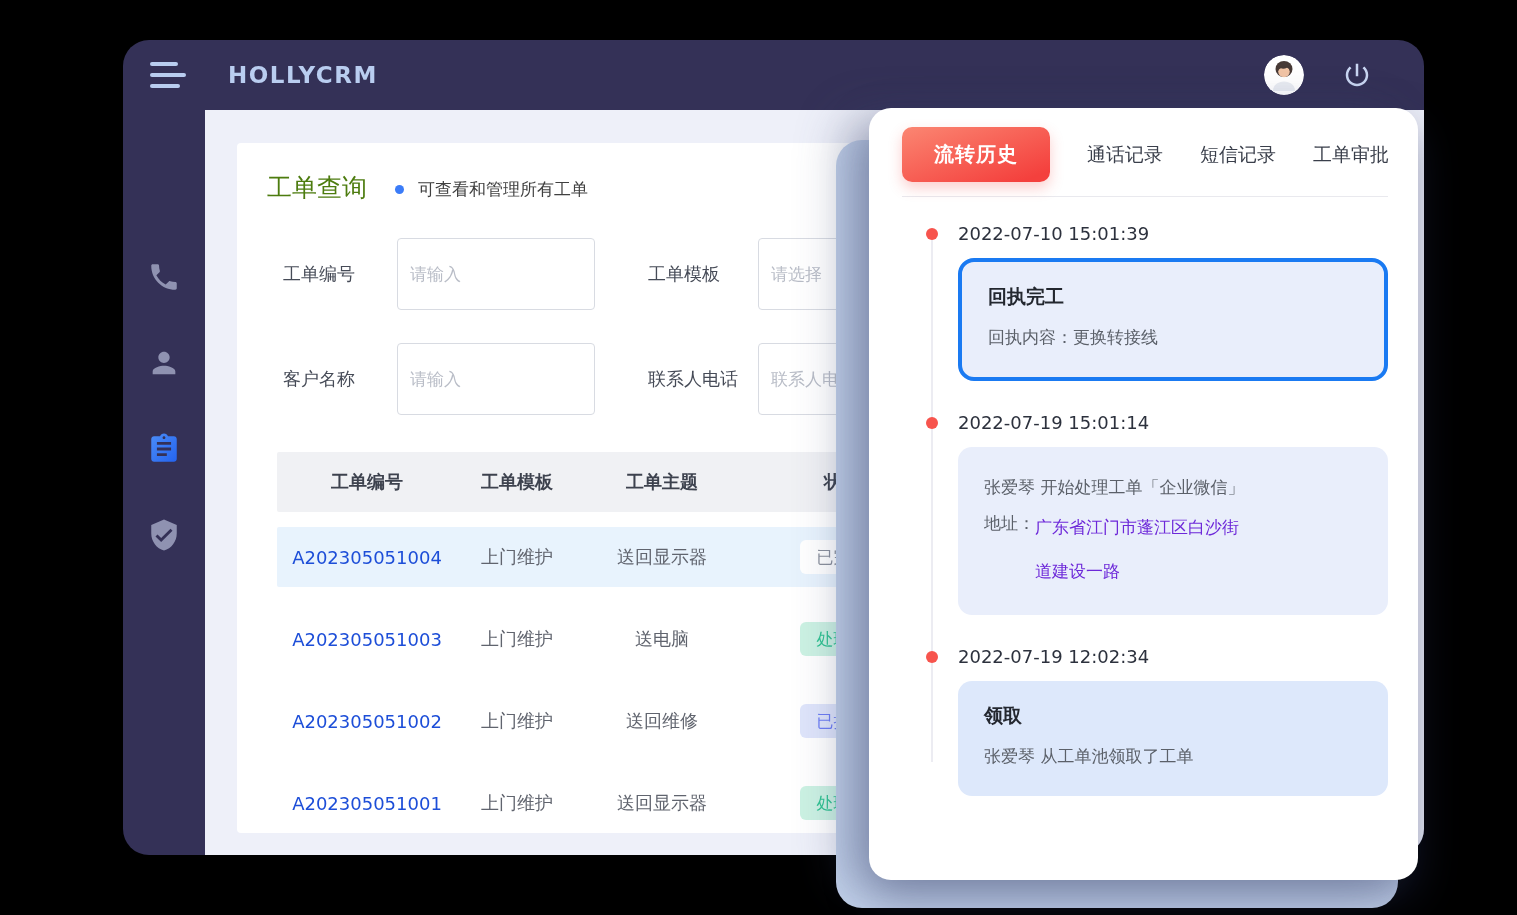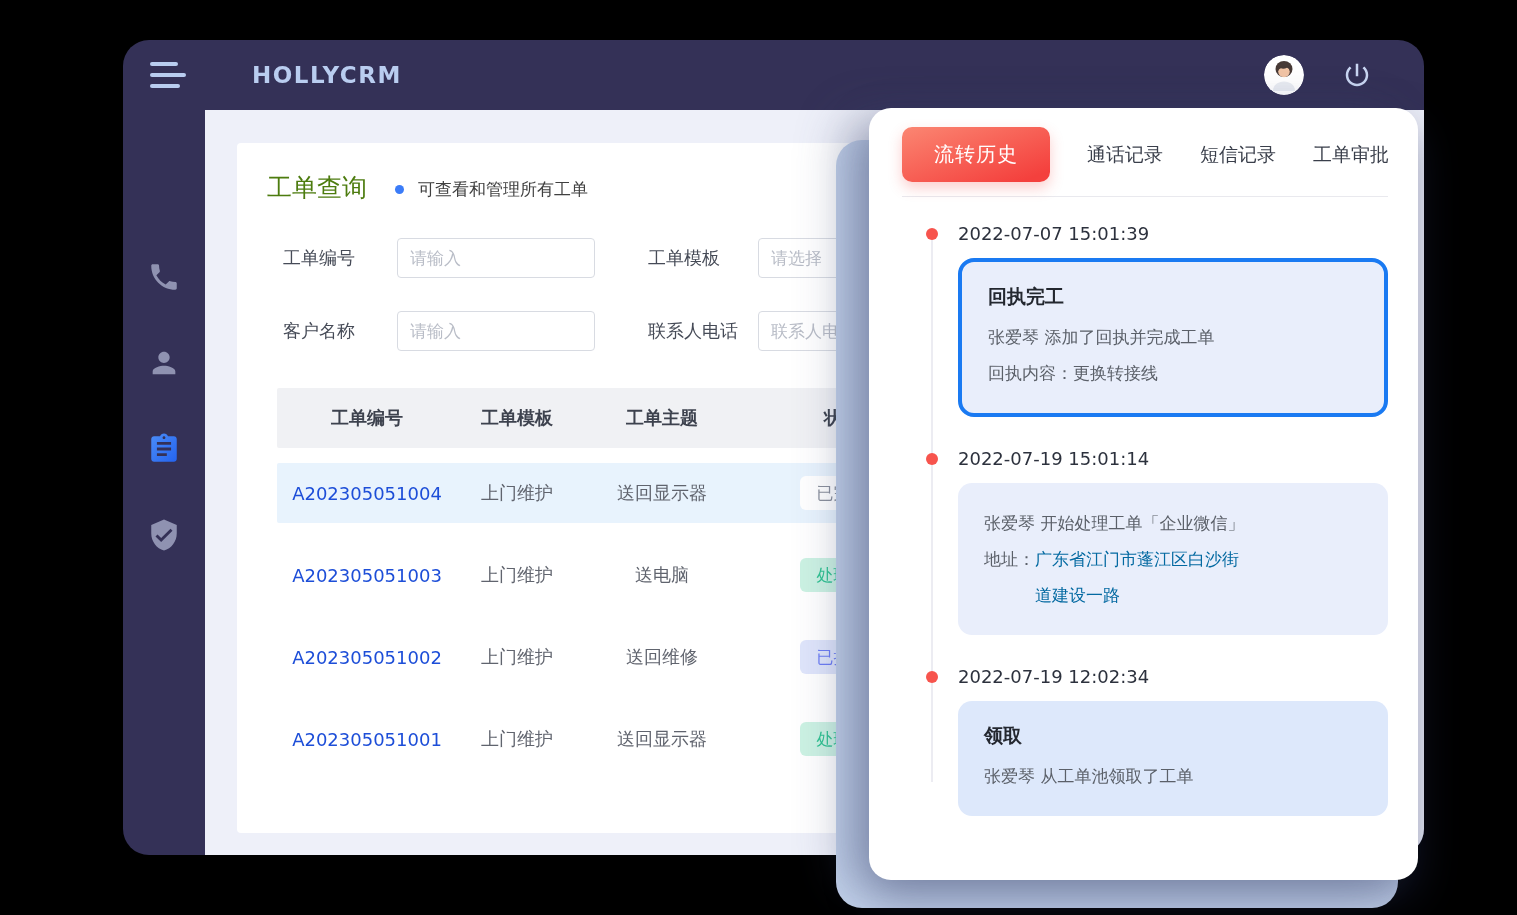--- a/index.html
+++ b/index.html
@@ -11,21 +11,21 @@
   .window{
     position:absolute;left:123px;top:40px;width:1301px;height:815px;
     background:#343157;border-radius:26px;overflow:hidden;
   }
   .topbar{height:70px;display:flex;align-items:center;padding:0 52px 0 27px;}
   .hamburger{width:38px;height:34px;display:flex;flex-direction:column;justify-content:center;gap:7px;cursor:pointer;}
   .hamburger span{height:4px;border-radius:2px;background:#b9cdf0;}
   .hamburger span:nth-child(1){width:28px;}
   .hamburger span:nth-child(2){width:36px;}
   .hamburger span:nth-child(3){width:30px;}
-  .logo{margin-left:64px;font-size:23px;font-weight:bold;letter-spacing:1.5px;color:#b9cdf0;}
+  .logo{margin-left:40px;font-size:23px;font-weight:bold;letter-spacing:1.5px;color:#b9cdf0;}
   .top-right{margin-left:auto;display:flex;align-items:center;gap:38px;}
   .avatar{width:40px;height:40px;border-radius:50%;overflow:hidden;flex:none;cursor:pointer;}
   .power{width:30px;height:30px;cursor:pointer;}
   .power svg{width:30px;height:30px;fill:#c9d6f2;}
 
   .side{position:absolute;left:0;top:70px;width:82px;bottom:0;display:flex;flex-direction:column;align-items:center;padding-top:150px;gap:52px;box-sizing:border-box;}
   .side-item{width:34px;height:34px;cursor:pointer;}
   .side-item svg{width:34px;height:34px;fill:#8f92b1;}
   .side-item.active svg{fill:url(#bluegrad);}
 
@@ -34,21 +34,21 @@
   .card-header{display:flex;align-items:center;padding:28px 0 0 30px;}
   .page-title{font-size:25px;font-weight:400;color:#4d7c0f;}
   .subtitle-dot{width:9px;height:9px;border-radius:50%;background:#3b7cf8;margin:4px 14px 0 28px;}
   .subtitle{font-size:17px;color:#404040;margin-top:3px;}
 
   .filters{margin:34px 0 0 46px;}
   .filter-row{display:flex;align-items:center;margin-bottom:33px;}
   .f-label{font-size:18px;color:#464b57;}
   .f-label.w1{width:114px;}
   .f-label.w2{width:110px;margin-left:53px;}
-  .f-input{height:38px;width:172px;border:1px solid #d8dbe2;border-radius:4px;padding:0 12px;font-size:17px;color:#333;outline:none;font-family:inherit;background:#fff;}
+  .f-input{height:38px;width:172px;border:1px solid #d8dbe2;border-radius:4px;padding:16px 12px;font-size:17px;color:#333;outline:none;font-family:inherit;background:#fff;}
   .f-input::placeholder{color:#b9bdc7;}
 
   .table{margin:37px 0 0 40px;}
   .t-row{display:grid;grid-template-columns:180px 120px 170px 190px 1fr;align-items:center;justify-items:center;height:60px;font-size:18px;}
   .t-head{background:#f0f1f4;color:#3d424e;font-weight:600;margin-bottom:15px;border-radius:2px;}
   .t-data{margin-bottom:22px;border-radius:2px;}
   .t-data.hl{background:#e8f3fd;}
   .cell-id{color:#1d4ed8;}
   .cell-text{color:#60646e;}
   .badge{padding:7px 17px;border-radius:6px;font-size:17px;line-height:1.2;}
@@ -58,39 +58,39 @@
 
   
   .backdrop{position:absolute;left:836px;top:140px;width:562px;height:768px;background:#c4d3ec;border-radius:26px;z-index:5;}
   .panel{
     position:absolute;left:869px;top:108px;width:549px;height:772px;background:#fff;border-radius:22px;z-index:6;
     box-shadow:0 18px 45px rgba(40,48,90,.38),-28px 8px 48px rgba(70,80,120,.30);
     box-sizing:border-box;
   }
   .panel-tabs{display:flex;align-items:center;padding:19px 0 0 33px;}
   .tab-active{width:148px;height:55px;border-radius:10px;background:linear-gradient(160deg,#fb8672 0%,#f4403d 90%);
-    color:#fff;font-size:20px;font-weight:400;display:flex;align-items:center;justify-content:center;letter-spacing:1px;cursor:pointer;
+    color:#fff;font-size:20px;font-weight:700;display:flex;align-items:center;justify-content:center;letter-spacing:1px;cursor:pointer;
     box-shadow:0 6px 14px rgba(244,64,61,.25);}
   .tab{font-size:19px;color:#3a3f4b;margin-left:37px;font-weight:500;cursor:pointer;}
   .panel-divider{height:1px;background:#e9e9ee;margin:14px 30px 0 33px;}
 
   .panel-body{padding:26px 30px 0 57px;}
   .timeline{position:relative;}
   .timeline::before{content:'';position:absolute;left:5px;top:12px;bottom:34px;width:2px;background:#ececf2;}
   .entry{position:relative;padding-left:32px;margin-bottom:31px;}
   .entry .dot{position:absolute;left:0;top:5px;width:12px;height:12px;border-radius:50%;background:#f7544d;}
   .entry .time{font-size:18px;color:#2c313d;margin-bottom:14px;font-weight:500;}
   .t-card{width:430px;background:#e9eefb;border-radius:14px;padding:22px 26px;box-sizing:border-box;}
   .t-card.bordered{border:4px solid #1a7af2;border-radius:16px;}
   .t-card.blue{background:#dde8fb;}
   .t-title{font-size:19px;font-weight:700;color:#23272f;margin-bottom:9px;}
   .t-line{font-size:17px;color:#5b6069;line-height:36px;}
   .addr-row{display:flex;align-items:flex-start;}
   .addr-label{font-size:17px;color:#5b6069;line-height:36px;flex:none;}
-  .addr-link{font-size:17px;color:#0369a1;line-height:36px;width:214px;word-break:break-all;cursor:pointer;}
+  .addr-link{font-size:17px;color:#6d28d9;line-height:44px;width:214px;word-break:break-all;cursor:pointer;}
 </style>
 </head>
 <body>
 
 <svg width="0" height="0" style="position:absolute">
   <defs>
     <linearGradient id="bluegrad" x1="0" y1="0" x2="1" y2="1">
       <stop offset="0" stop-color="#4b8df8"></stop>
         <stop offset="1" stop-color="#2463ee"></stop>
     </linearGradient>
@@ -234,24 +234,23 @@
     <div class="tab">短信记录</div>
     <div class="tab">工单审批</div>
   </div>
   <div class="panel-divider"></div>
 
   <div class="panel-body">
     <div class="timeline">
 
       <div class="entry">
         <div class="dot"></div>
-        <div class="time">2022-07-07 15:01:39</div>
+        <div class="time">2022-07-10 15:01:39</div>
         <div class="t-card bordered">
           <div class="t-title">回执完工</div>
-          <div class="t-line">张爱琴 添加了回执并完成工单</div>
           <div class="t-line">回执内容：更换转接线</div>
         </div>
       </div>
 
       <div class="entry">
         <div class="dot"></div>
         <div class="time">2022-07-19 15:01:14</div>
         <div class="t-card">
           <div class="t-line">张爱琴 开始处理工单「企业微信」</div>
           <div class="addr-row">

